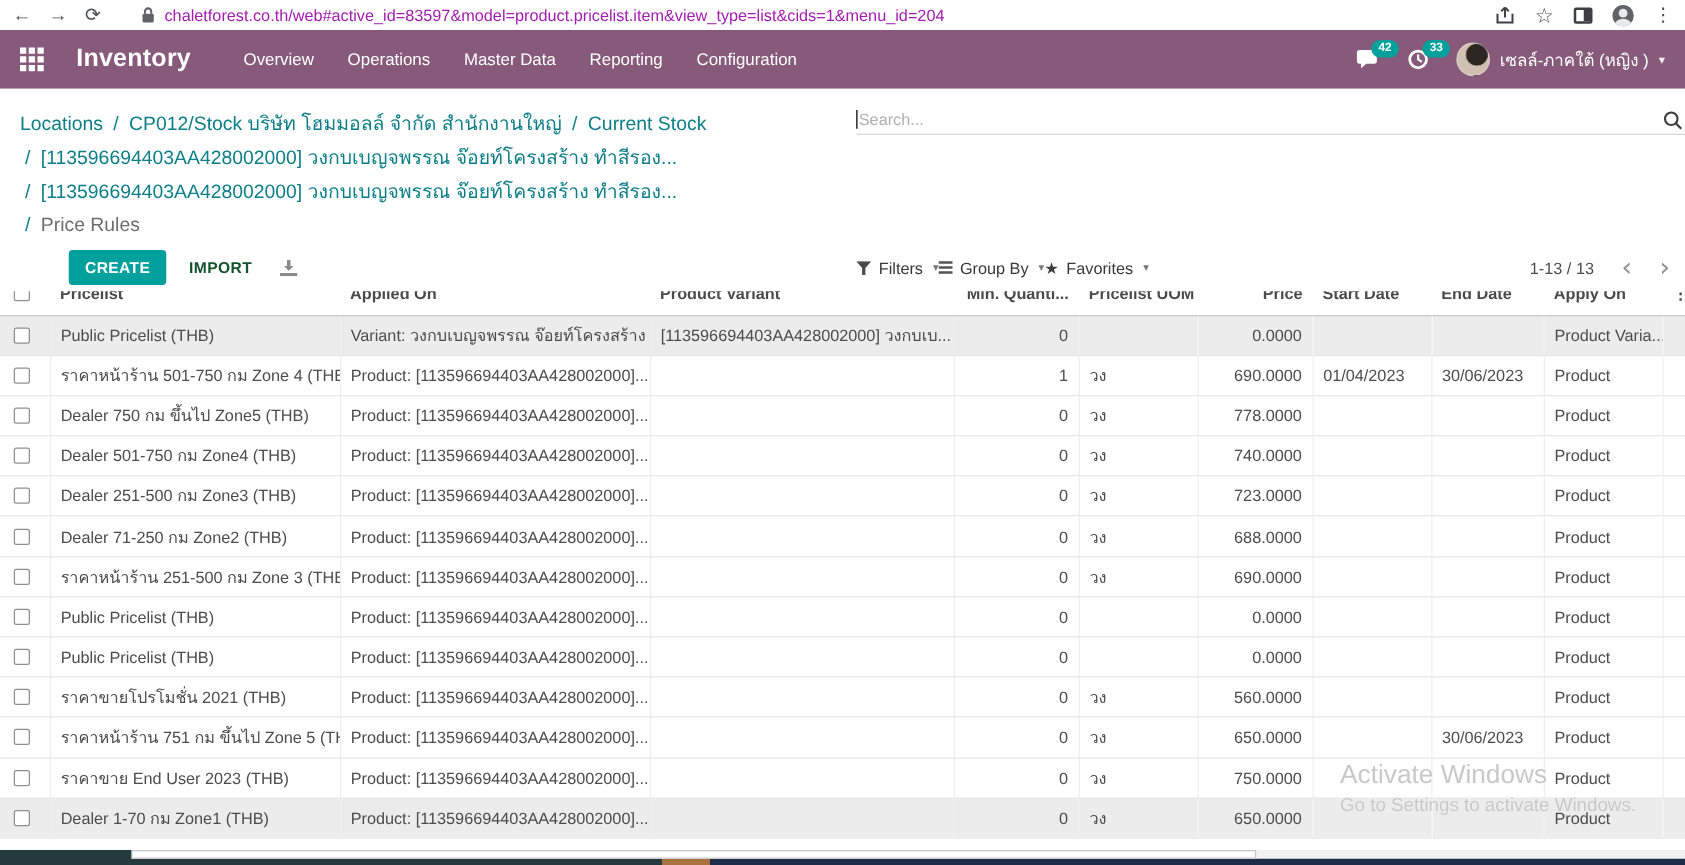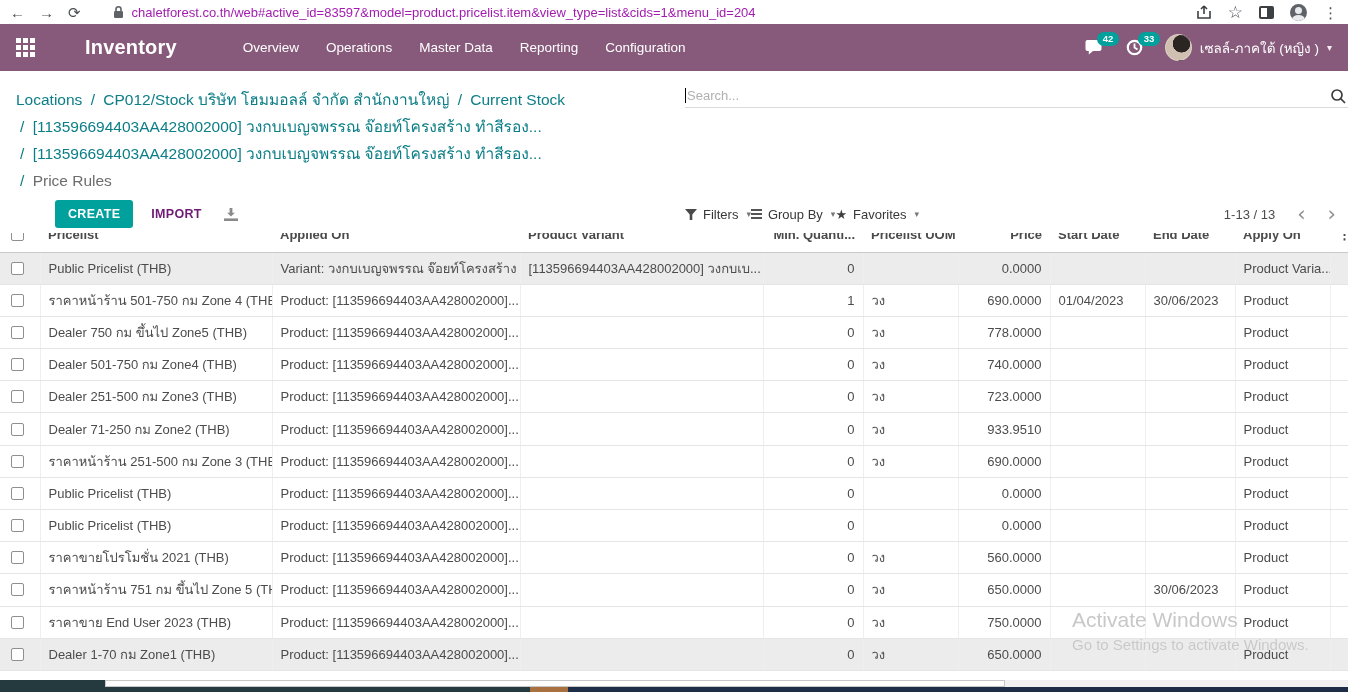--- a/index.html
+++ b/index.html
@@ -12,21 +12,21 @@
   .urlbox { display:flex; align-items:center; gap:8px; flex:1; margin-left:18px; }
   .url-text { color:#a21caf; font-size:13px; white-space:nowrap; overflow:hidden;text-align:right; }
   .chrome-right { display:flex; align-items:center; gap:16px; margin-left:auto; }
   .sidepanel-icon { width:15px; height:13px; border:2px solid #3c4043; border-radius:2px; position:relative; }
   .sidepanel-icon::after { content:""; position:absolute; right:0; top:0; bottom:0; width:5px; background:#3c4043; }
   .avatar-chrome { width:17px; height:17px; border-radius:50%; background:#5f6368; overflow:hidden; position:relative; }
   .avatar-chrome::before { content:""; position:absolute; left:5px; top:3px; width:7px; height:7px; border-radius:50%; background:#e8eaed; }
   .avatar-chrome::after { content:""; position:absolute; left:2px; top:11px; width:13px; height:9px; border-radius:50%; background:#e8eaed; }
 
   
-  .odoo-nav { height:47px; background:#875a7b; display:flex; align-items:center; padding:0 16px; color:#fff;gap:24px; }
+  .odoo-nav { height:47px; background:#875a7b; display:flex; align-items:center; padding:0 16px; color:#fff; }
   .apps-grid { display:grid; grid-template-columns:repeat(3,5px); grid-gap:2px; cursor:pointer; }
   .apps-grid i { width:5px; height:5px; background:#fff; display:block; }
   .app-name { font-size:20px; font-weight:bold; margin:0 42px 0 26px; letter-spacing:.2px; }
   .nav-menus { display:flex; gap:27px; font-size:13.5px; }
   .nav-menus span { cursor:pointer; }
   .nav-right { margin-left:auto; display:flex; align-items:center; gap:22px; }
   .badge-wrap { position:relative; cursor:pointer; display:flex; }
   .count-badge { position:absolute; top:-7px; left:12px; background:#00a09d; color:#fff; font-size:9.5px; font-weight:bold; border-radius:9px; padding:2px 6px; line-height:1; }
   .user-chip { display:flex; align-items:center; gap:8px; cursor:pointer; }
   .user-avatar { width:27px; height:27px; border-radius:50%; background:radial-gradient(circle at 62% 35%, #2c2622 0 38%, #cfc0b2 40%); border:1px solid rgba(255,255,255,.25); }
@@ -41,21 +41,21 @@
   .bc-current { color:#6d6d6d; }
 
   .searchbox { position:absolute; top:13px; left:685px; width:663px; border-bottom:1px solid #d9d9d9; height:24px; display:flex; align-items:center; }
   .search-caret { width:1px; height:15px; background:#000; margin-right:1px; }
   .searchbox input { border:none; outline:none; flex:1; font-size:13px; color:#444; font-family:inherit; background:transparent; }
   .searchbox input::placeholder { color:#b0b0b0; }
   .search-mag { flex:none; margin-right:2px; cursor:pointer; }
 
   .btn-row { position:relative; height:28px; margin-top:6px; padding-left:16px; display:flex; align-items:center; }
   .btn-create { background:#00a09d; color:#fff; border:none; font-weight:bold; font-size:12.5px; padding:7px 13px; border-radius:3px; cursor:pointer; letter-spacing:.3px; font-family:inherit;margin-left:39px; }
-  .btn-import { background:none; border:none; color:#701a75; font-weight:bold; font-size:12.5px; margin-left:18px; cursor:pointer; letter-spacing:.3px; font-family:inherit; }
+  .btn-import { background:none; border:none; color:#14532d; font-weight:bold; font-size:12.5px; margin-left:18px; cursor:pointer; letter-spacing:.3px; font-family:inherit; }
   .dl-icon { margin-left:22px; cursor:pointer; display:flex; }
 
   .filter-group { position:absolute; left:685px; top:0; height:28px; display:flex; align-items:center; color:#383838; font-size:13px; }
   .fg-item { display:flex; align-items:center; gap:6px; cursor:pointer; }
   .fg-caret { color:#777; font-size:9px; margin-left:2px; }
   .star-glyph { color:#3e3e3e; font-size:13px; }
   .bars-icon i { display:block; width:11px; height:2px; background:#555; margin:2px 0; }
 
   .pager { position:absolute; right:12px; top:0; height:28px; display:flex; align-items:center; gap:22px; }
   .pager-count { color:#4c4c4c; font-size:13px; }
@@ -358,21 +358,21 @@
       </tr>
       <tr>
         <td>
           <div class="checkbox"></div>
         </td>
         <td class="al-left">Dealer 71-250 กม Zone2 (THB)</td>
         <td class="al-left">Product: [113596694403AA428002000]...</td>
         <td class="al-left"></td>
         <td class="al-right">0</td>
         <td class="al-left">วง</td>
-        <td class="al-right">933.9510</td>
+        <td class="al-right">688.0000</td>
         <td class="al-left"></td>
         <td class="al-left"></td>
         <td class="al-left">Product</td>
         <td></td>
       </tr>
       <tr>
         <td>
           <div class="checkbox"></div>
         </td>
         <td class="al-left">ราคาหน้าร้าน 251-500 กม Zone 3 (THB)</td>

